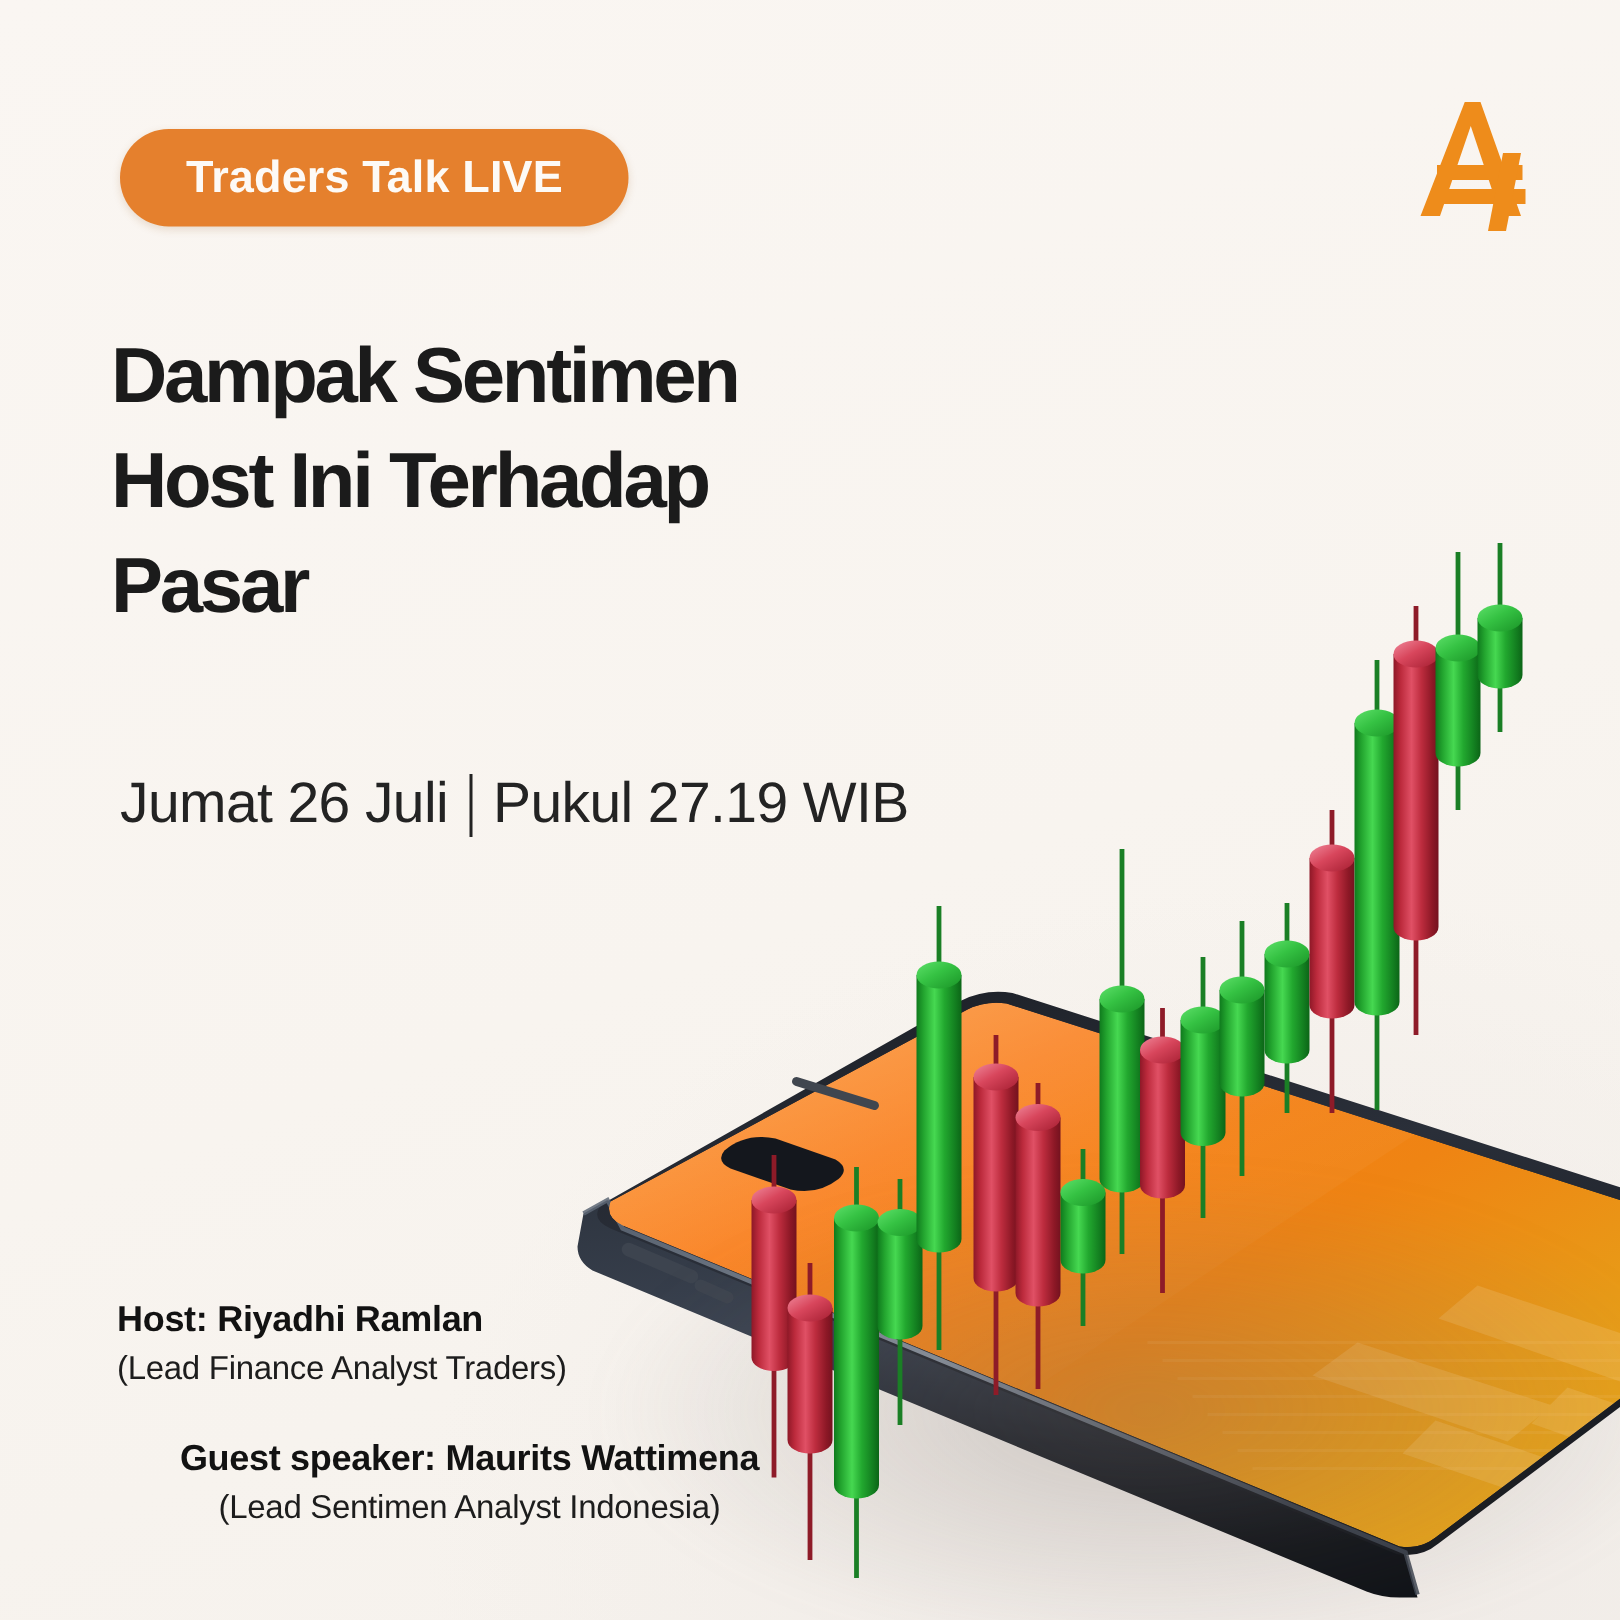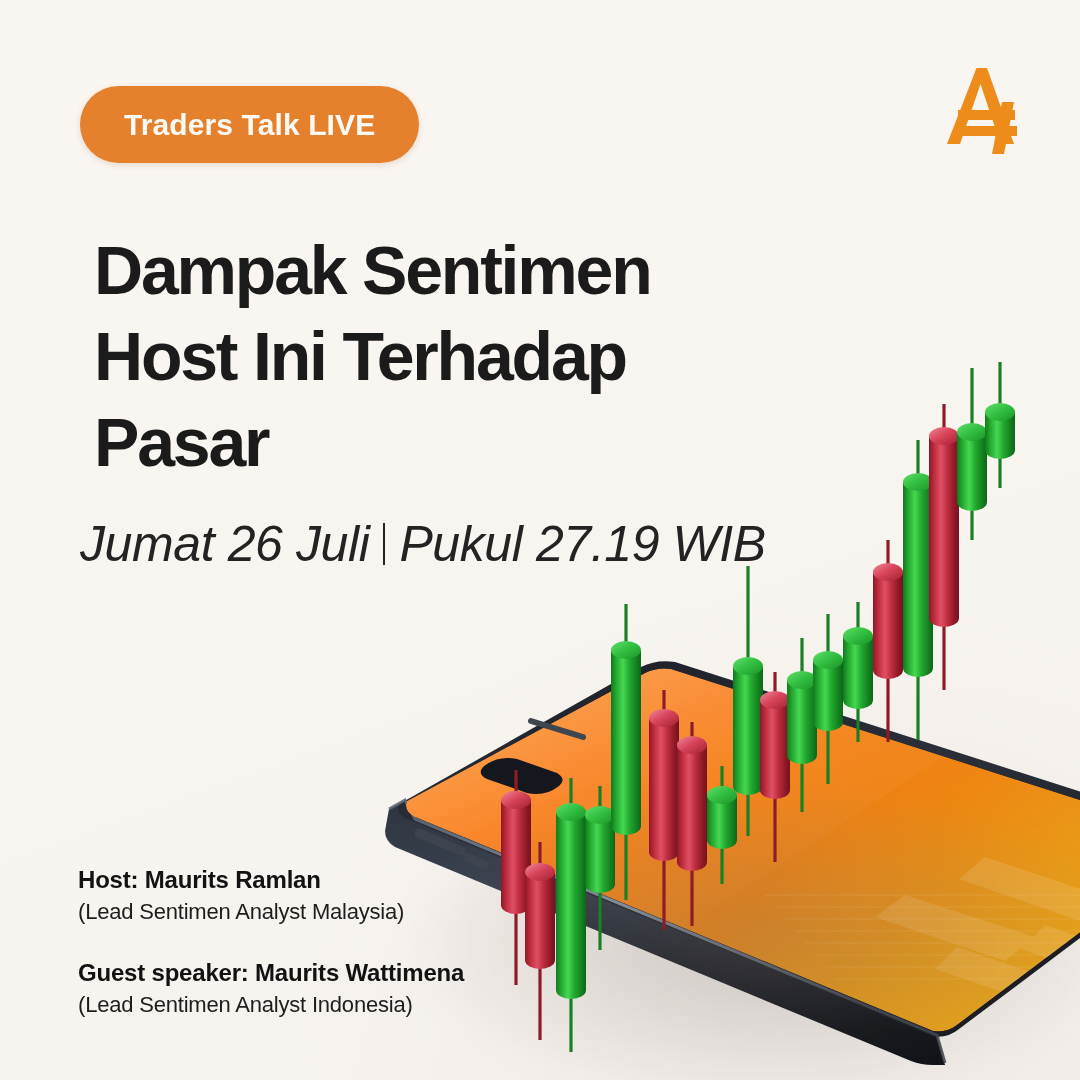--- a/index.html
+++ b/index.html
@@ -15,53 +15,53 @@
       linear-gradient(160deg,#faf6f2 0%,#f8f4ef 55%,#f5f1ec 100%);
     overflow:hidden;
   }
 
   
   #logo{position:absolute;left:930px;top:58px;width:100px;height:100px;}
 
   
   #badge{
     position:absolute;left:80px;top:86px;
-    height:77px;padding:0 44px;
+    height:65px;padding:0 44px;
     display:flex;align-items:center;justify-content:center;
     background:#e5802d;border-radius:40px;
     box-shadow:0 2px 6px rgba(150,90,30,.18);
   }
   #badge .txt{
     color:#fdfaf6;font-size:30px;font-weight:bold;
     letter-spacing:.1px;white-space:nowrap;
   }
 
   
   #headline{
-    position:absolute;left:94px;top:190px;width:720px;
-    color:#1b1b1b;font-size:68px;font-weight:bold;
+    position:absolute;left:74px;top:190px;width:720px;
+    color:#1b1b1b;font-size:52px;font-weight:bold;
     line-height:1.0;letter-spacing:-2.2px;
   }
   #headline .ln{display:block;margin-bottom:18px;}
 
   
   #dateline{
     position:absolute;left:80px;top:515px;
-    color:#232323;font-size:50px;font-weight:normal;
+    color:#232323;font-size:38px;font-weight:normal;
     letter-spacing:-.4px;white-space:nowrap;
-    display:flex;align-items:center;gap:14px;font-style:italic;
+    display:flex;align-items:center;gap:14px;
   }
   #dateline .sep{
     display:inline-block;width:2px;height:42px;background:#232323;
   }
 
   
   #credits{position:absolute;left:78px;top:866px;width:470px;z-index:40;}
   .cred-block{margin-bottom:34px;}
-  .cred-block:last-child{margin-bottom:0;}
+  .cred-block:last-child{margin-bottom:0;text-align:center;}
   .cred-name{
     color:#121212;font-size:24px;font-weight:bold;
     letter-spacing:-.2px;margin-bottom:5px;white-space:nowrap;
   }
   .cred-role{
     color:#1d1d1d;font-size:22px;font-weight:normal;
     letter-spacing:-.2px;white-space:nowrap;
   }
 
   
@@ -322,22 +322,22 @@
           <line x1="1000" x2="1000" y1="362" y2="416" stroke="#1a7f25" stroke-width="3.2"></line>
           <line x1="1000" x2="1000" y1="446" y2="488" stroke="#1a7f25" stroke-width="3.2"></line>
           <path d="M985,412 L985,450 A15,9 0 0 0 1015,450 L1015,412 Z" fill="url(#gUpBody)"></path>
           <ellipse cx="1000" cy="412" rx="15" ry="9" fill="url(#gUpCap)"></ellipse>
         </g>
       </g>
   </svg>
 
   <div id="credits">
     <div class="cred-block">
-      <div class="cred-name">Host: Maurits Ramlan</div>
-      <div class="cred-role">(Lead Sentimen Analyst Malaysia)</div>
+      <div class="cred-name">Host: Riyadhi Ramlan</div>
+      <div class="cred-role">(Lead Finance Analyst Traders)</div>
     </div>
     <div class="cred-block">
       <div class="cred-name">Guest speaker: Maurits Wattimena</div>
       <div class="cred-role">(Lead Sentimen Analyst Indonesia)</div>
     </div>
   </div>
 
 </div>
 
 </body></html>

